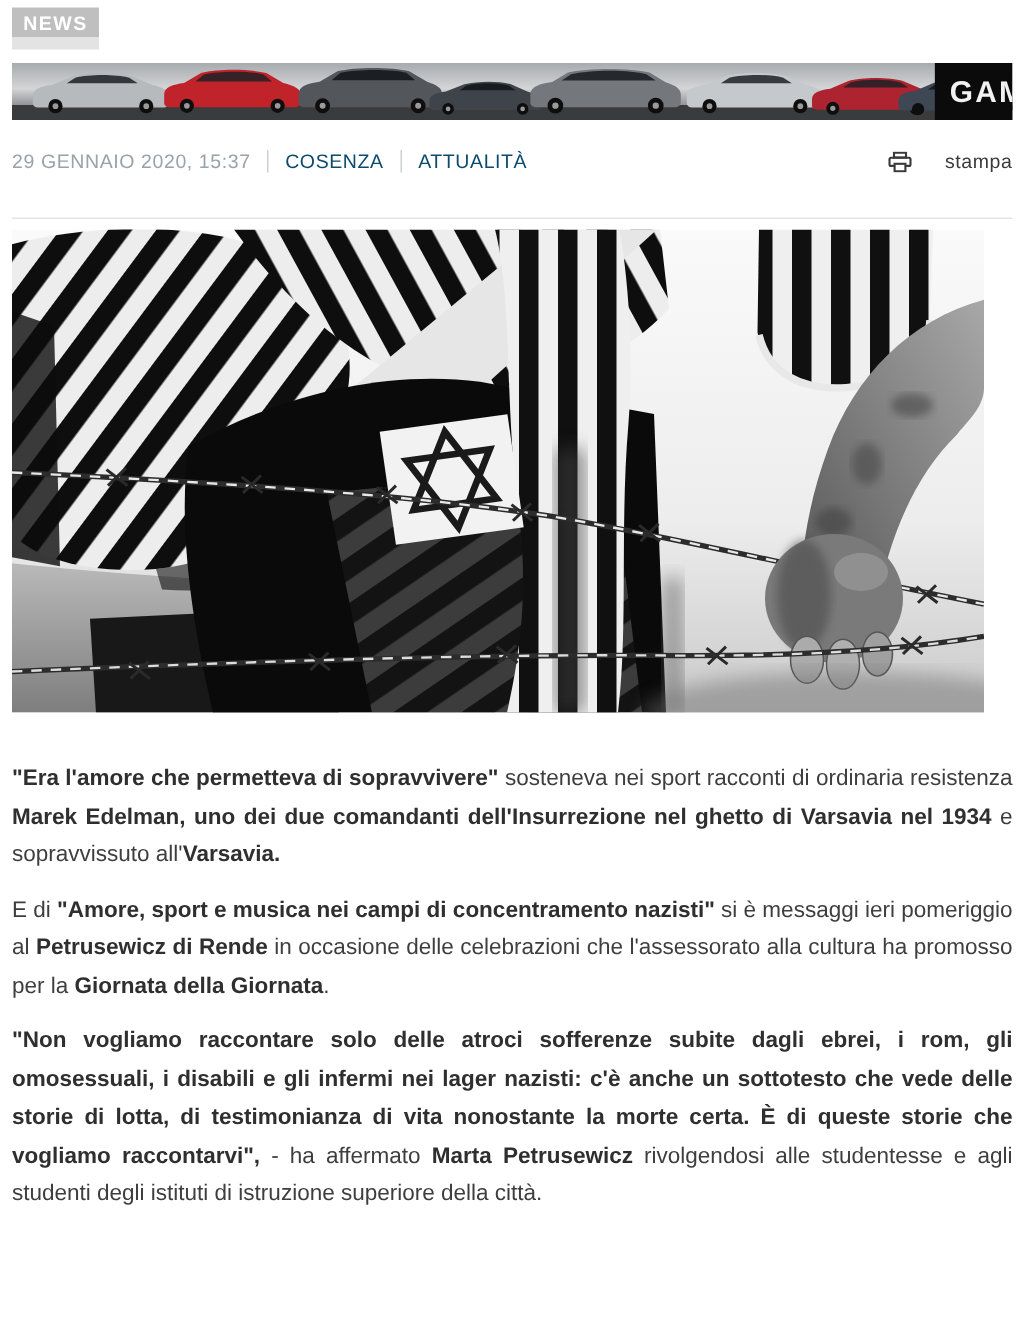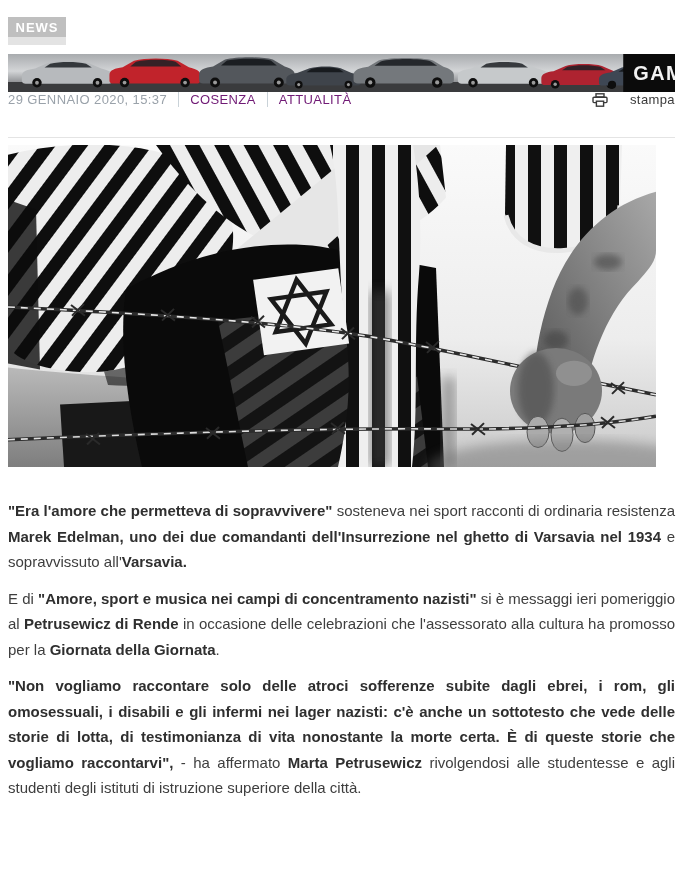--- a/index.html
+++ b/index.html
@@ -5,21 +5,21 @@
   * { margin:0; padding:0; box-sizing:border-box; }
   html,body { background:#ffffff; }
   body {
     width:683px; height:894px; overflow:hidden;
     font-family:"Liberation Sans", sans-serif;
     color:#3e3e3e;
   }
   .page { padding:0 8px; }
 
   
-  .badge-wrap { margin-top:17px; width:58px; }
+  .badge-wrap { margin-top:5px; width:58px; }
   .news-badge {
     background:#bfbfbf; color:#ffffff;
     font-weight:bold; font-size:13px; letter-spacing:1px;
     text-align:center; padding:3px 0 4px; height:20px;
   }
   .news-badge-strip { background:#e3e3e3; height:8px; }
 
   
   .banner { margin-top:9px; width:667px; height:38px; cursor:pointer; }
   .banner svg { display:block; }
@@ -28,26 +28,27 @@
   h1 {
     margin-top:26px;
     font-size:28px; line-height:37px; font-weight:bold;
     letter-spacing:-1.4px;
     color:#414b55;
   }
   h1 span { display:block; white-space:nowrap; }
 
   
   .meta {
+    margin-top:20px;
     display:flex; align-items:center;
     font-size:13px; letter-spacing:.4px;
   }
   .meta .date { color:#9aa2aa; }
   .meta .sep { width:1px; height:15px; background:#c9d2d8; margin:0 11px; }
-  .meta .cat { color:#701a75; text-decoration:none; cursor:pointer; }
+  .meta .cat { color:#0c4a6e; text-decoration:none; cursor:pointer; }
   .meta .spacer { flex:1; }
   .print-btn {
     display:flex; align-items:center; gap:22px;
     color:#3a3a3a; font-size:13px; cursor:pointer;
   }
 
   hr.divider { border:none; border-top:1px solid #e4e4e4; margin-top:30px; }
 
   
   figure.photo { margin-top:7px; width:648px; height:322px; }

